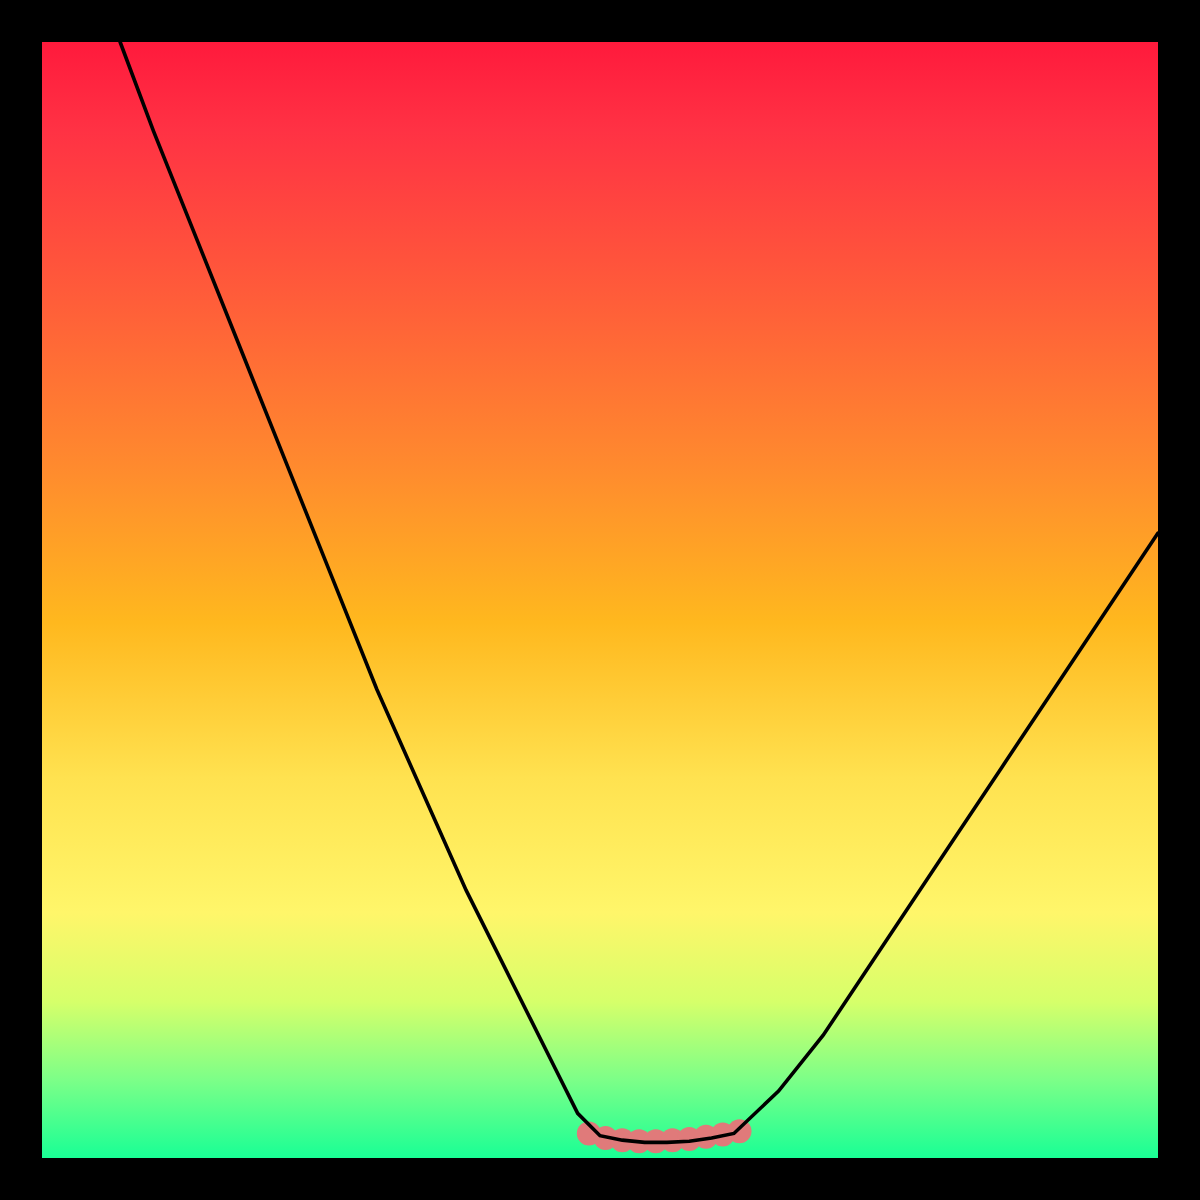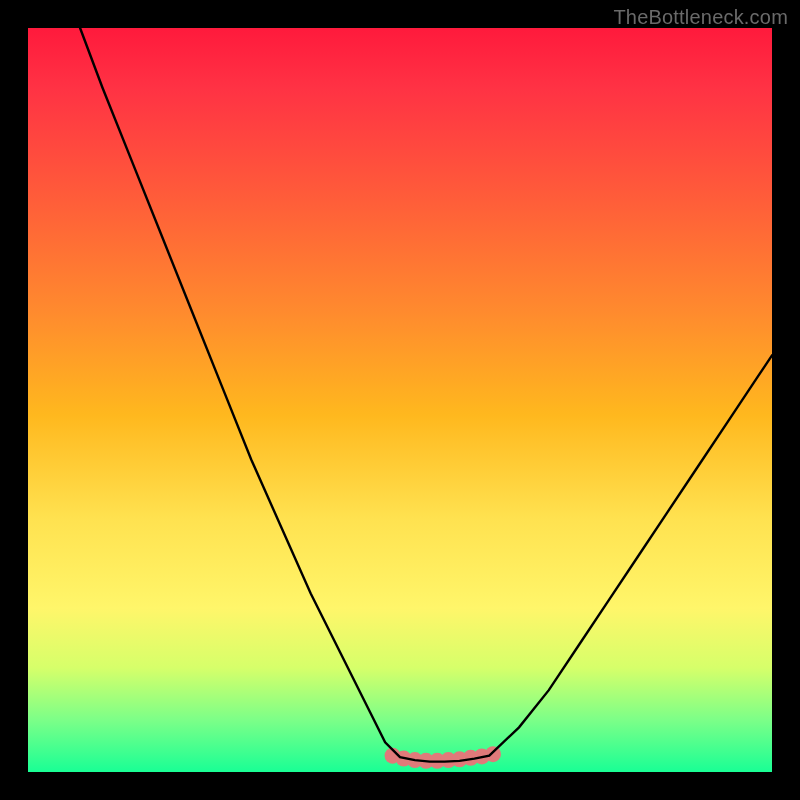--- a/index.html
+++ b/index.html
@@ -73,15 +73,14 @@
           <circle cx="420.36" cy="732.10" r="8" fill="#e07a7a"></circle>
           <circle cx="431.52" cy="731.35" r="8" fill="#e07a7a"></circle>
           <circle cx="442.68" cy="729.86" r="8" fill="#e07a7a"></circle>
           <circle cx="453.84" cy="728.38" r="8" fill="#e07a7a"></circle>
           <circle cx="465.00" cy="726.14" r="8" fill="#e07a7a"></circle>
         </g>
       <path id="curve-path" fill="none" stroke="#000" stroke-width="2.4" stroke-linecap="round" d="M52.08 0.00 L74.40 59.52 L104.16 133.92 L133.92 208.32 L163.68 282.72 L193.44 357.12 L223.20 431.52 L252.96 498.48 L282.72 565.44 L312.48 624.96 L342.24 684.48 L357.12 714.24 L372.00 729.12 L372.00 729.12 L386.88 732.10 L401.76 733.58 L416.64 733.58 L431.52 732.84 L446.40 730.61 L461.28 727.63 L461.28 727.63 L491.04 699.36 L520.80 662.16 L550.56 617.52 L580.32 572.88 L610.08 528.24 L639.84 483.60 L669.60 438.96 L699.36 394.32 L729.12 349.68 L744.00 327.36"></path>
     </svg>
   </div>
 
-  <div class="watermark">TheBottleneck.com</div>
 
 </div>
 
 </body></html>

